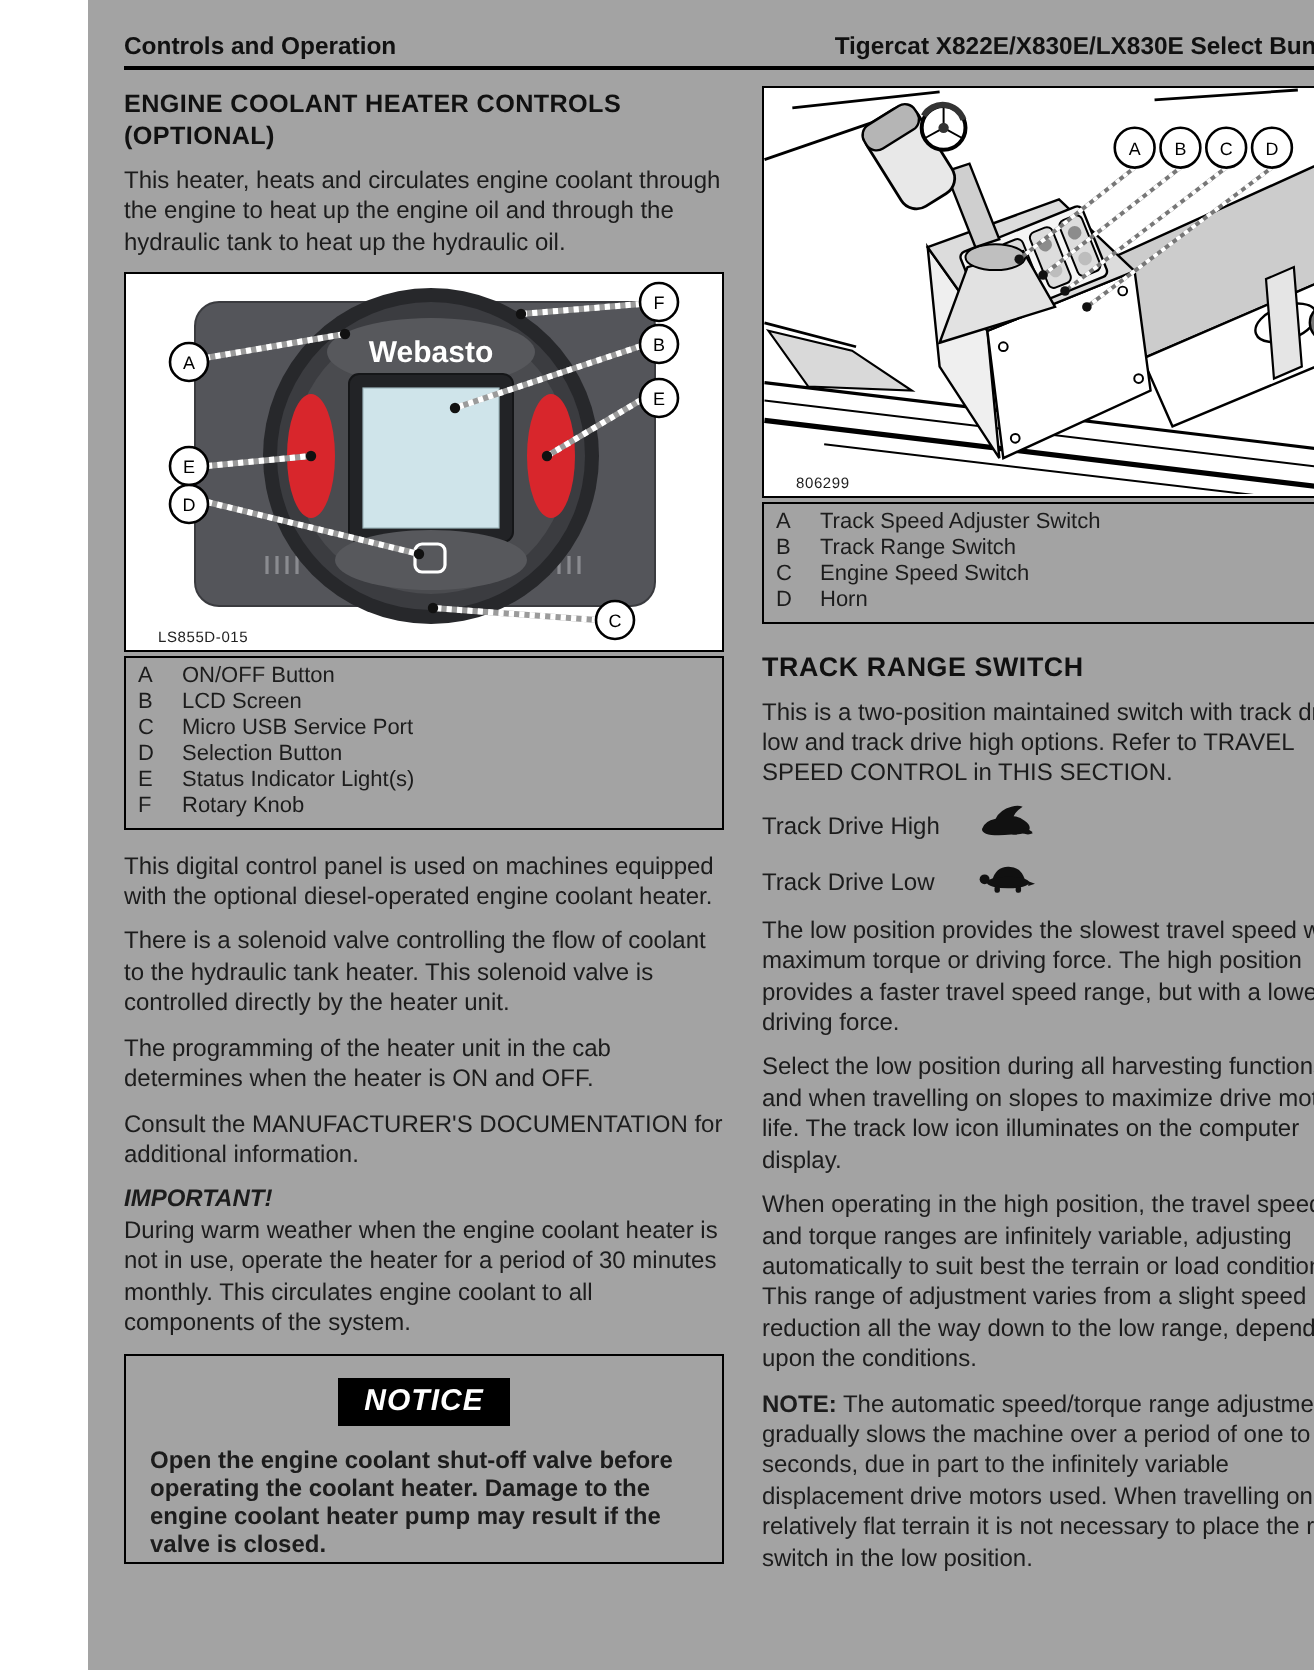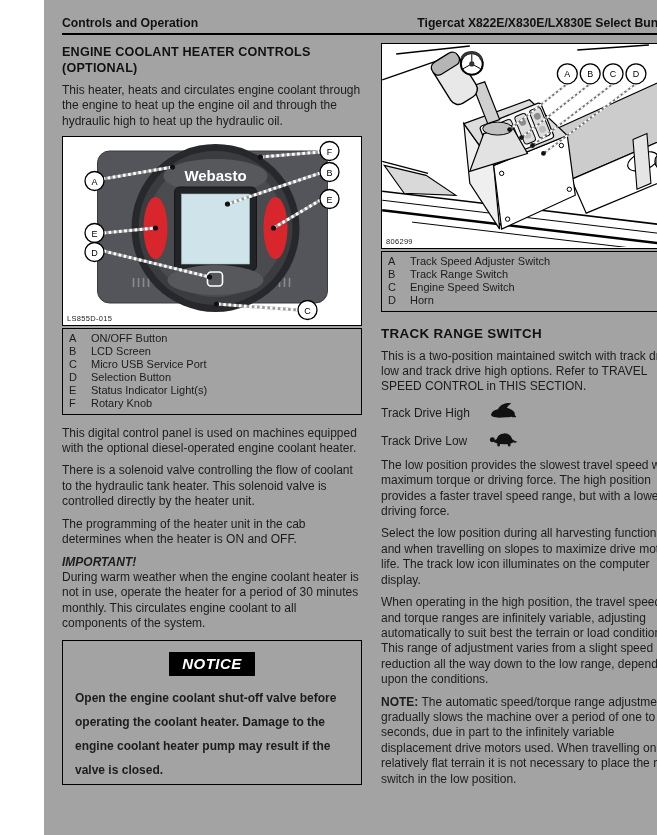--- a/index.html
+++ b/index.html
@@ -39,28 +39,28 @@
   .legend-row { display:flex; }
   .legend-key { width:22px; flex:0 0 22px; }
   .imp-title { font-size:12px; font-weight:bold; line-height:15.4px;font-style:italic; }
   .imp-body { font-size:12px; line-height:15.4px; margin-bottom:8px; }
   .notice-box { border:1.6px solid #000; padding:9px 12px 2px; }
   .notice-badge-wrap { text-align:center; margin:2px 0 10px; }
   .notice-badge {
     display:inline-block; background:#000; color:#fff; font-weight:bold; font-style:italic;
     font-size:15px; letter-spacing:.5px; padding:3px 13px 4px;
   }
-  .notice-p { font-size:12px; font-weight:bold; line-height:24px; margin:0 0 8px; }
+  .notice-p { font-size:12px; font-weight:bold; line-height:14px; margin:0 0 8px; }
   .notice-p:last-child { margin-bottom:0; }
   .speed-row { display:flex; align-items:flex-end; margin:3px 0 10px; }
   .speed-label { font-size:12px; width:108px; flex:0 0 108px; }
   .speed-icon { width:30px; height:18px; }
   .note-p { font-size:12px; line-height:15.4px; margin:0 0 7px; }
   .fig-id {
-    position:absolute; left:4px; bottom:2px; font-size:7.5px; color:#222; letter-spacing:.3px;
+    position:absolute; left:16px; bottom:2px; font-size:7.5px; color:#222; letter-spacing:.3px;
   }
   svg { display:block; }
   .co-line-base { stroke:#9b9b9b; stroke-width:3; fill:none; }
   .co-line-dash { stroke:#fff; stroke-width:3; fill:none; stroke-dasharray:2.6 2.6; }
   .co-line2-base { stroke:#777; stroke-width:2; fill:none; }
   .co-line2-dash { stroke:#fff; stroke-width:2; fill:none; stroke-dasharray:2.4 2.4; }
   .co-circ { fill:#fff; stroke:#000; stroke-width:1.3; }
   .co-txt { font-size:9px; fill:#000; text-anchor:middle; font-family:"Liberation Sans",sans-serif; }
   .dot { fill:#111; }
   .ln { stroke:#000; fill:none; }
@@ -76,21 +76,21 @@
   </div>
   <div class="hdr-rule"></div>
 
   <div class="cols">
 
     <div class="col-l">
       <h2 class="sec">
         <span>ENGINE COOLANT HEATER CONTROLS</span><br>
         <span>(OPTIONAL)</span>
       </h2>
-      <p class="body">This heater, heats and circulates engine coolant through the engine to heat up the engine oil and through the hydraulic high to heat up the hydraulic oil.</p>
+      <p class="body">This heater, heats and circulates engine coolant through the engine to heat up the engine oil and through the hydraulic tank to heat up the hydraulic oil.</p>
 
       <div class="figure" style="height:190px;">
         <svg width="297" height="187" viewBox="0 0 294 187">
 
           <rect x="33" y="14" width="230" height="152" rx="12" fill="#54555a" stroke="#3a3b3f"></rect>
 
           <g stroke="#8a8b90" stroke-width="1.6">
             <line x1="69" y1="141" x2="69" y2="150"></line>
               <line x1="74" y1="141" x2="74" y2="150"></line>
             <line x1="79" y1="141" x2="79" y2="150"></line>
@@ -197,20 +197,21 @@
           </div>
         <div class="legend-row">
             <span class="legend-key">F</span>
             <span>Rotary Knob</span>
           </div>
       </div>
 
       <p class="body">This digital control panel is used on machines equipped with the optional diesel-operated engine coolant heater.</p>
       <p class="body">There is a solenoid valve controlling the flow of coolant to the hydraulic tank heater. This solenoid valve is controlled directly by the heater unit.</p>
       <p class="body">The programming of the heater unit in the cab determines when the heater is ON and OFF.</p>
+      <p class="body">Consult the MANUFACTURER'S DOCUMENTATION for additional information.</p>
 
       <div class="imp-title">IMPORTANT!</div>
       <div class="imp-body">During warm weather when the engine coolant heater is not in use, operate the heater for a period of 30 minutes monthly. This circulates engine coolant to all components of the system.</div>
 
       <div class="notice-box">
         <div class="notice-badge-wrap">
           <span class="notice-badge">NOTICE</span>
         </div>
         <p class="notice-p">Open the engine coolant shut-off valve before operating the coolant heater. Damage to the engine coolant heater pump may result if the valve is closed.</p>
       </div>

